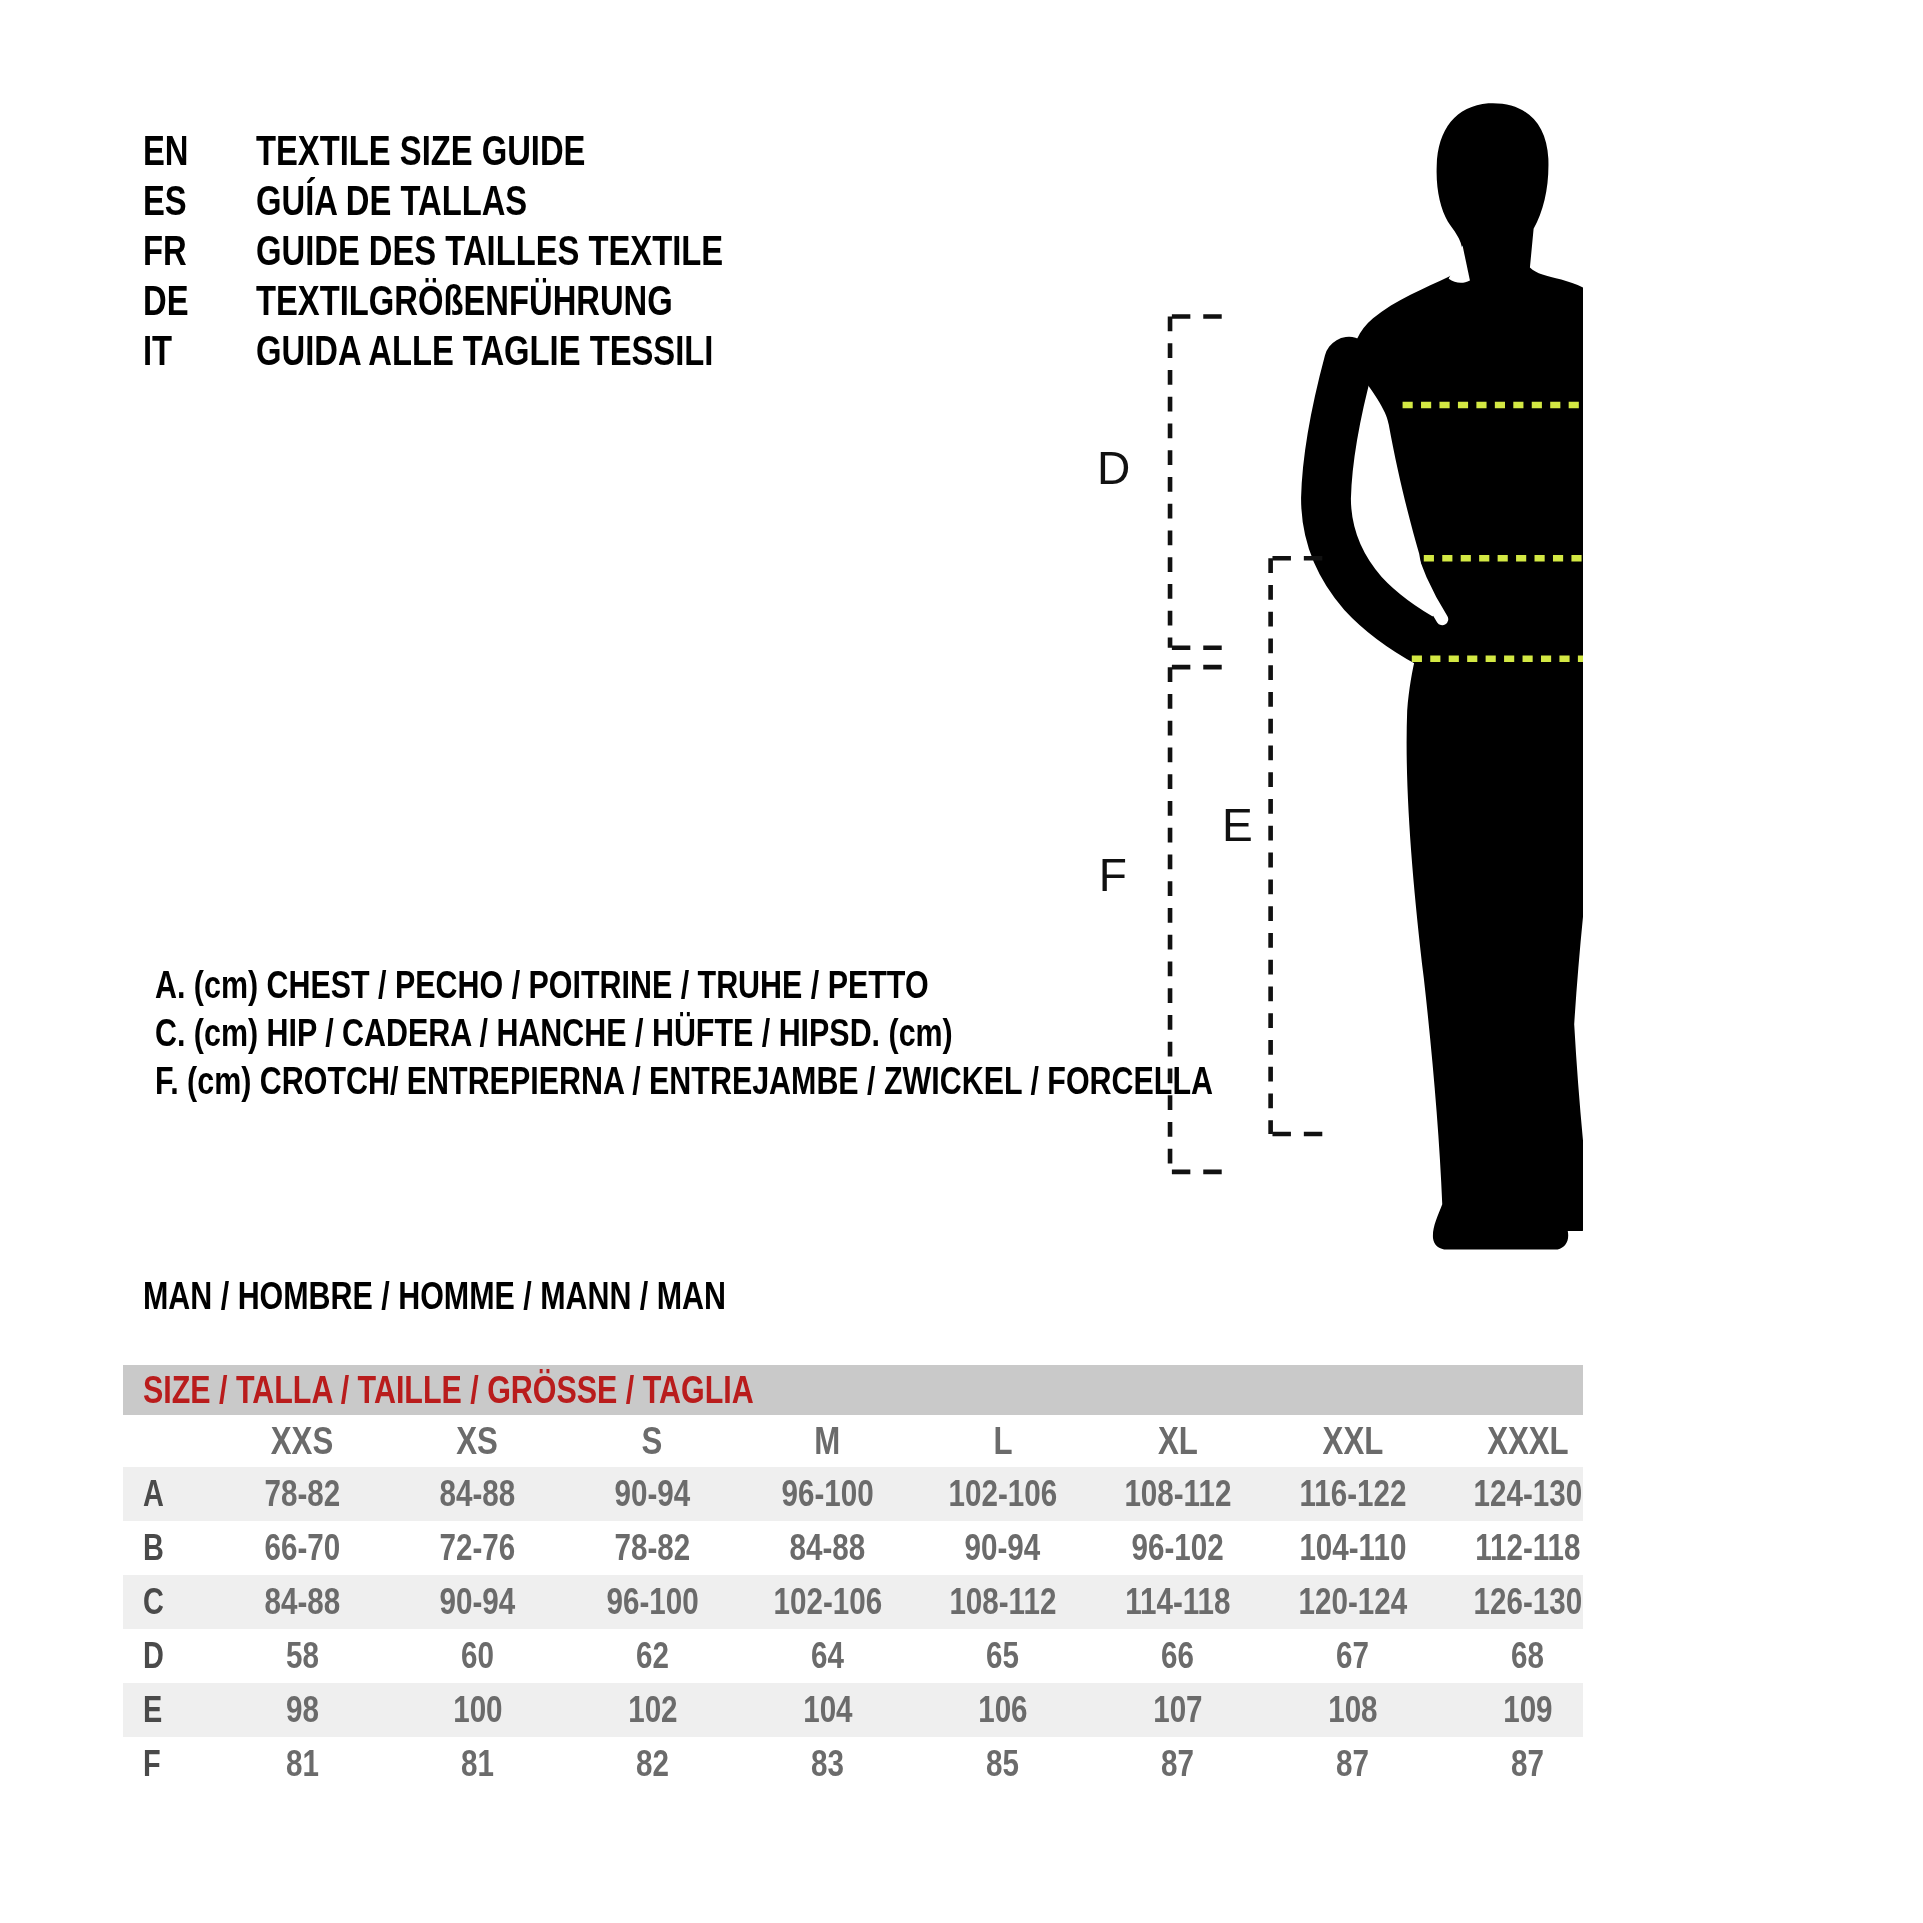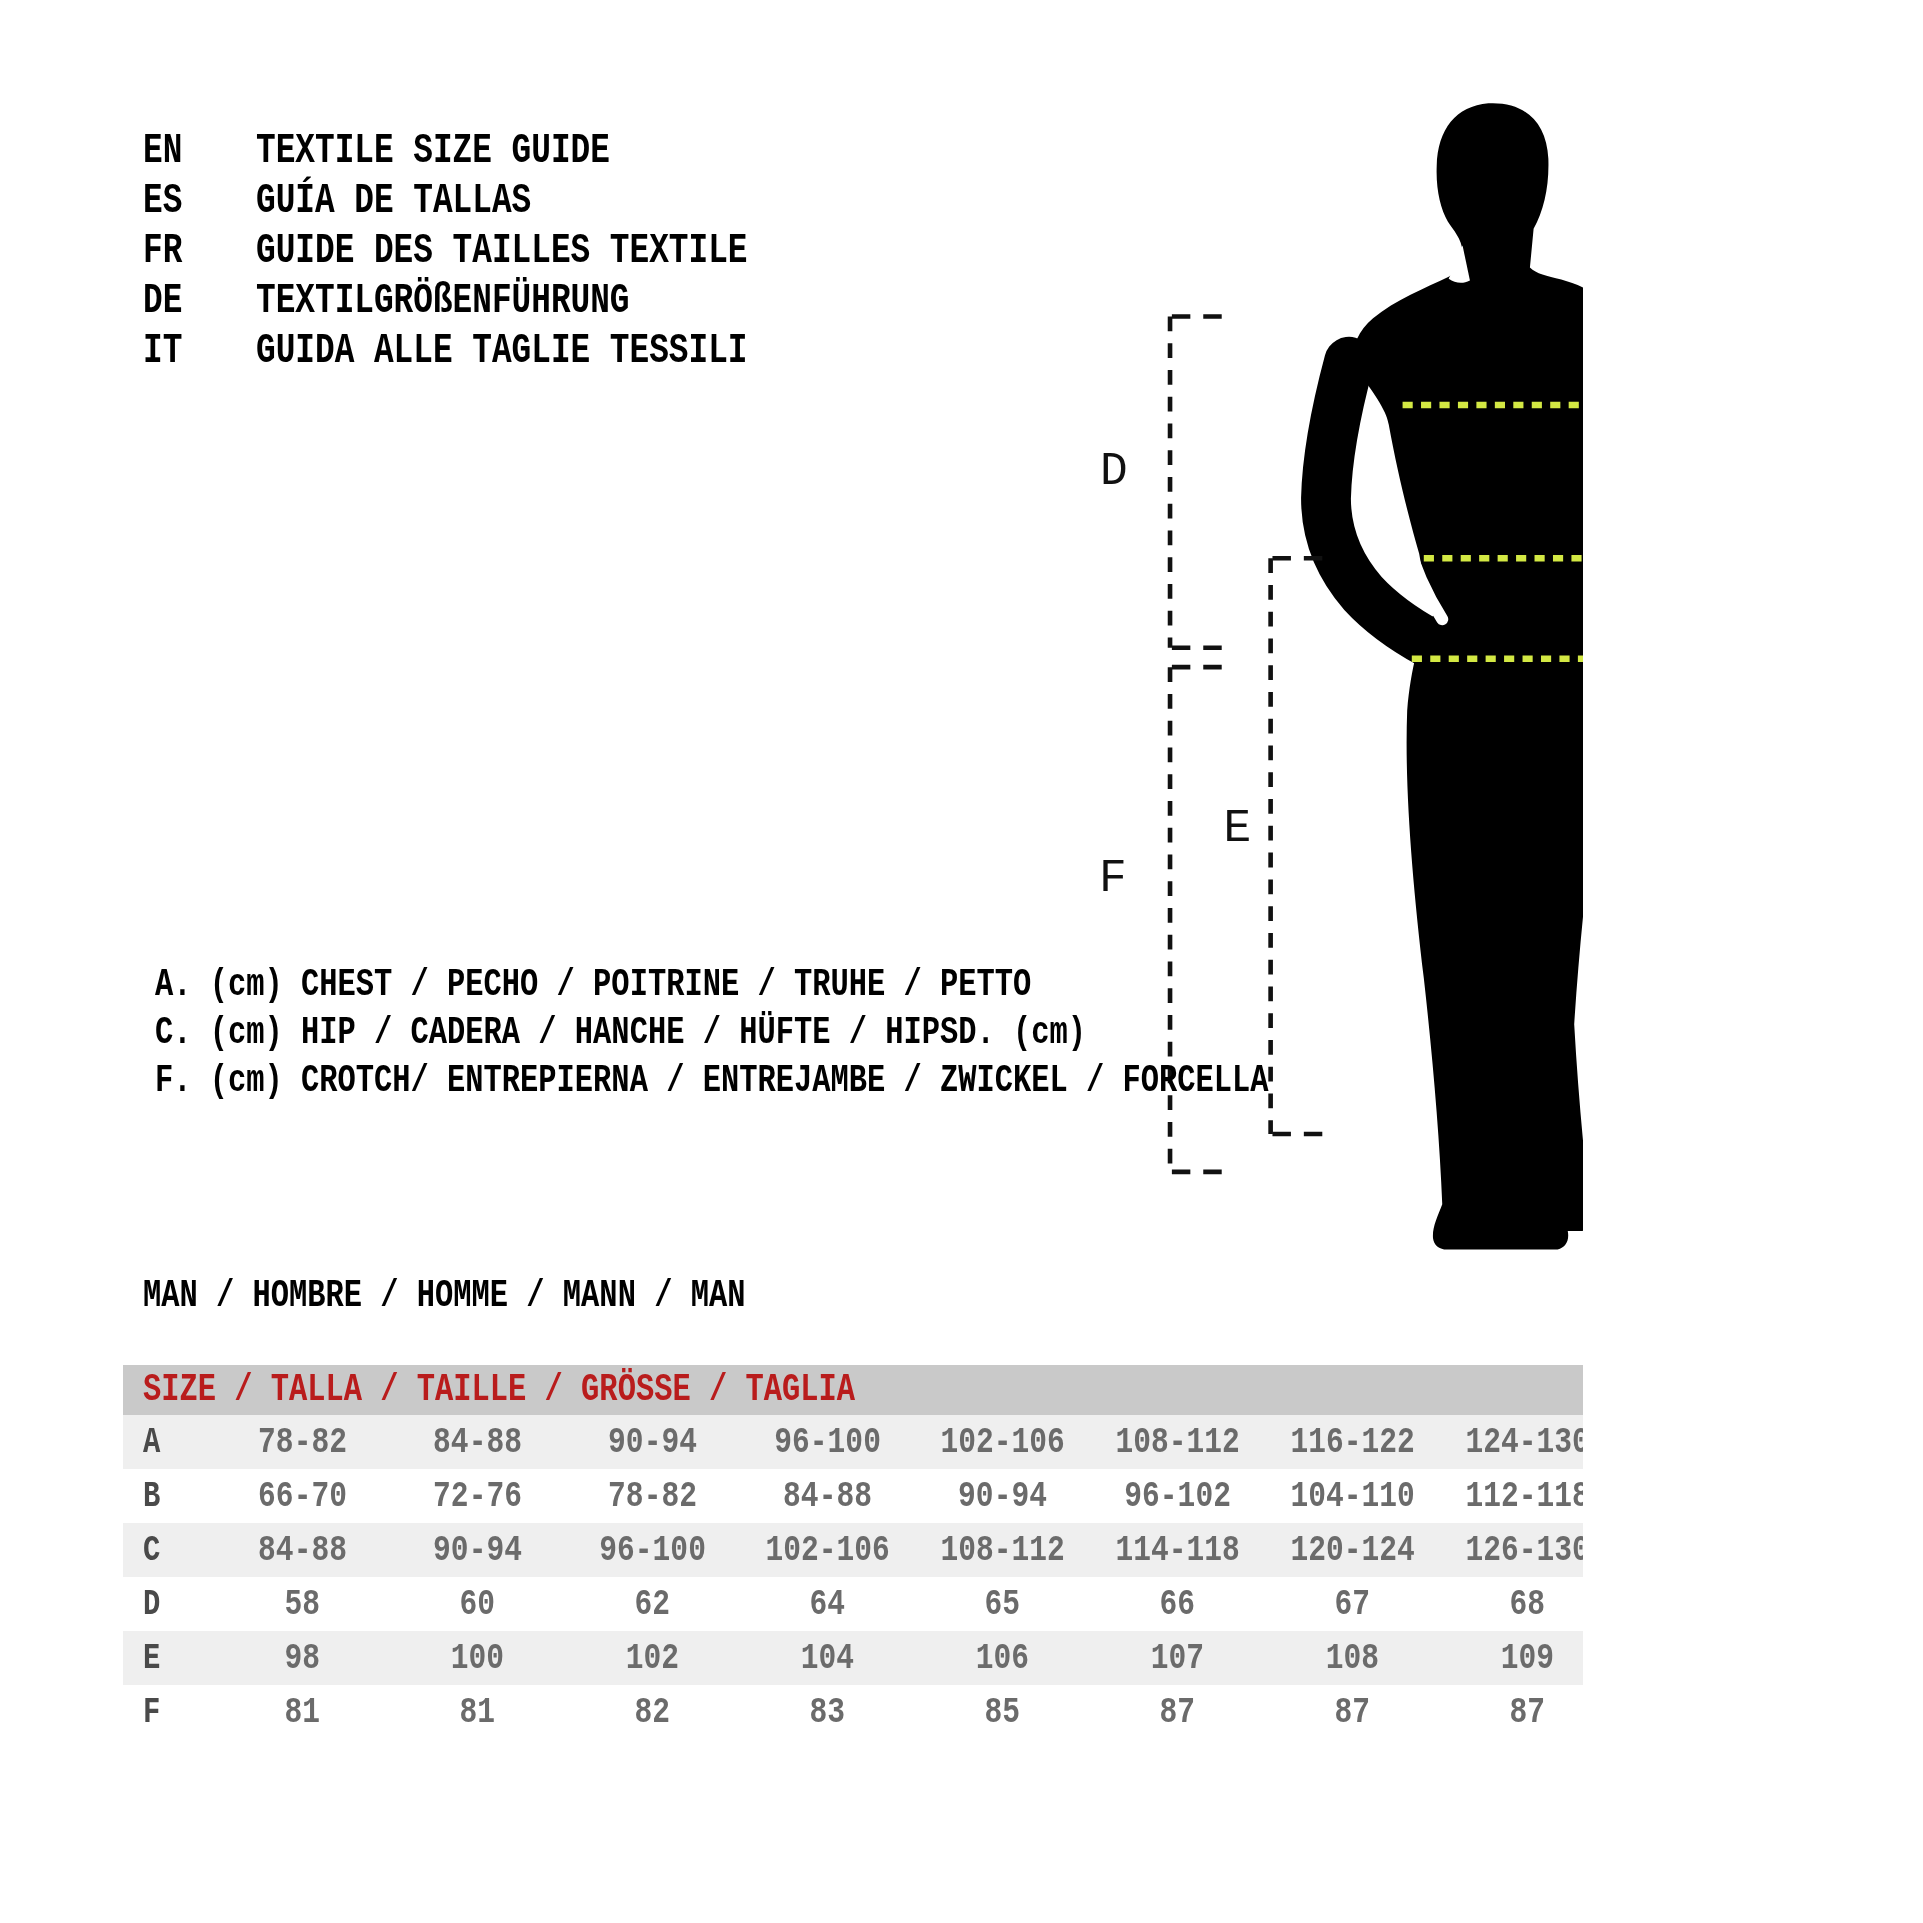--- a/index.html
+++ b/index.html
@@ -1,17 +1,17 @@
 <!DOCTYPE html>
 <html style="font-size:14.8px"><head>
 <meta charset="utf-8">
 <style>
   html,body{margin:0;padding:0;background:#fff}
   .page{position:relative;width:1583px;height:1923px;background:#ffffff;
-        font-family:Liberation Mono, monospace;color:#000;overflow:hidden}
+        font-family:Liberation Sans, sans-serif;color:#000;overflow:hidden}
   
   .cn{display:inline-block;transform:scaleX(.78);transform-origin:0 50%;white-space:nowrap}
   .cnc{display:inline-block;transform:scaleX(.8);transform-origin:50% 50%;white-space:nowrap}
 
   
   .langs{position:absolute;left:143px;top:126px}
   .lang-row{position:relative;height:50px;line-height:50px;font-size:42px;font-weight:700}
   .lang-code{position:absolute;left:0;top:0}
   .lang-title{position:absolute;left:113px;top:0}
 
@@ -161,20 +161,47 @@
 
   <div class="man">
     <span class="cn">MAN / HOMBRE / HOMME / MANN / MAN</span>
   </div>
 
   <div class="tbl">
     <div class="tbl-bar">
       <span class="cn">SIZE / TALLA / TAILLE / GRÖSSE / TAGLIA</span>
     </div>
 
+    <div class="tr th-row">
+      <div class="cell-label"></div>
+      <div class="cell">
+          <span class="cnc">XXS</span>
+        </div>
+      <div class="cell">
+          <span class="cnc">XS</span>
+        </div>
+      <div class="cell">
+          <span class="cnc">S</span>
+        </div>
+      <div class="cell">
+          <span class="cnc">M</span>
+        </div>
+      <div class="cell">
+          <span class="cnc">L</span>
+        </div>
+      <div class="cell">
+          <span class="cnc">XL</span>
+        </div>
+      <div class="cell">
+          <span class="cnc">XXL</span>
+        </div>
+      <div class="cell">
+          <span class="cnc">XXXL</span>
+        </div>
+    </div>
 
     <div class="tr td-row band">
       <div class="cell-label">
           <span class="cn">A</span>
         </div>
       <div class="cell">
           <span class="cnc">78-82</span>
         </div>
       <div class="cell">
           <span class="cnc">84-88</span>

